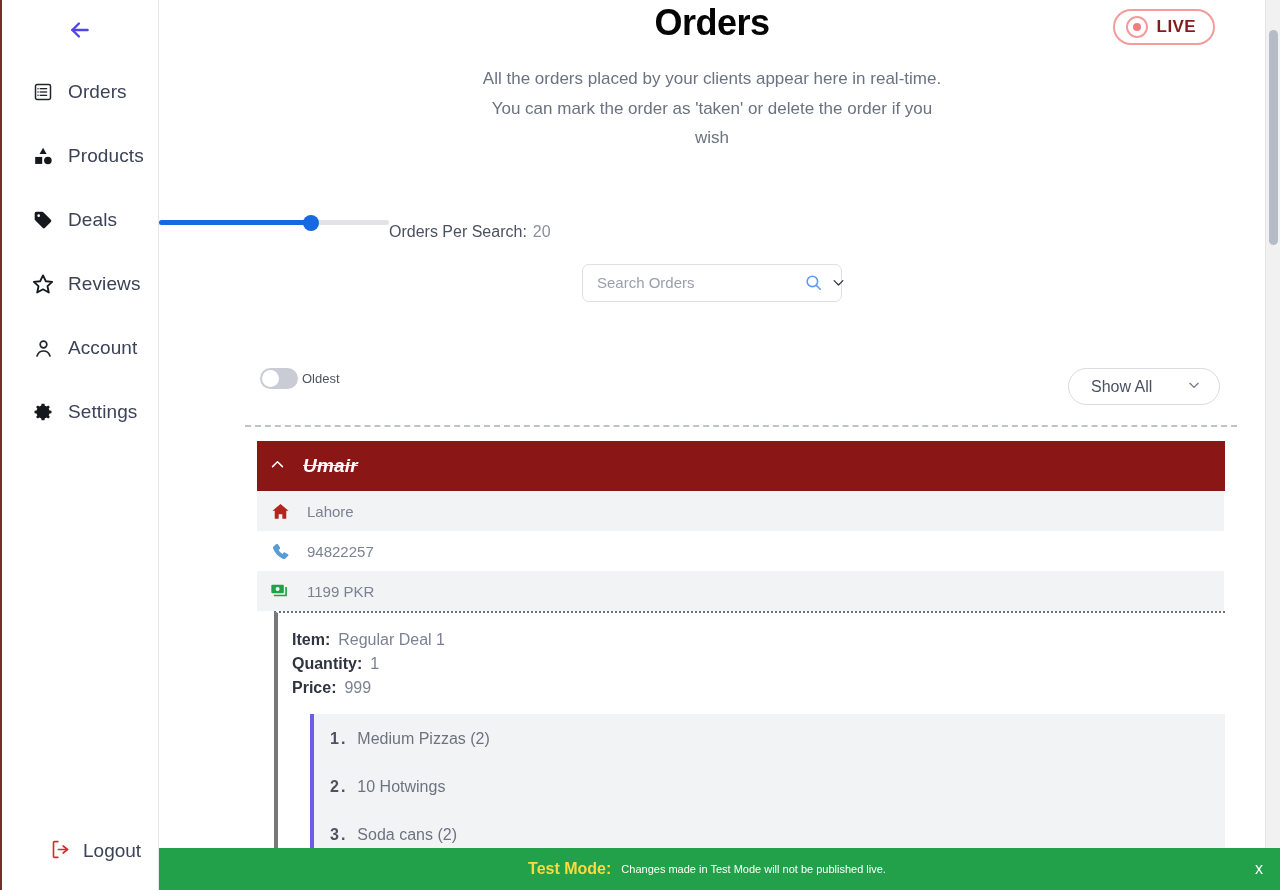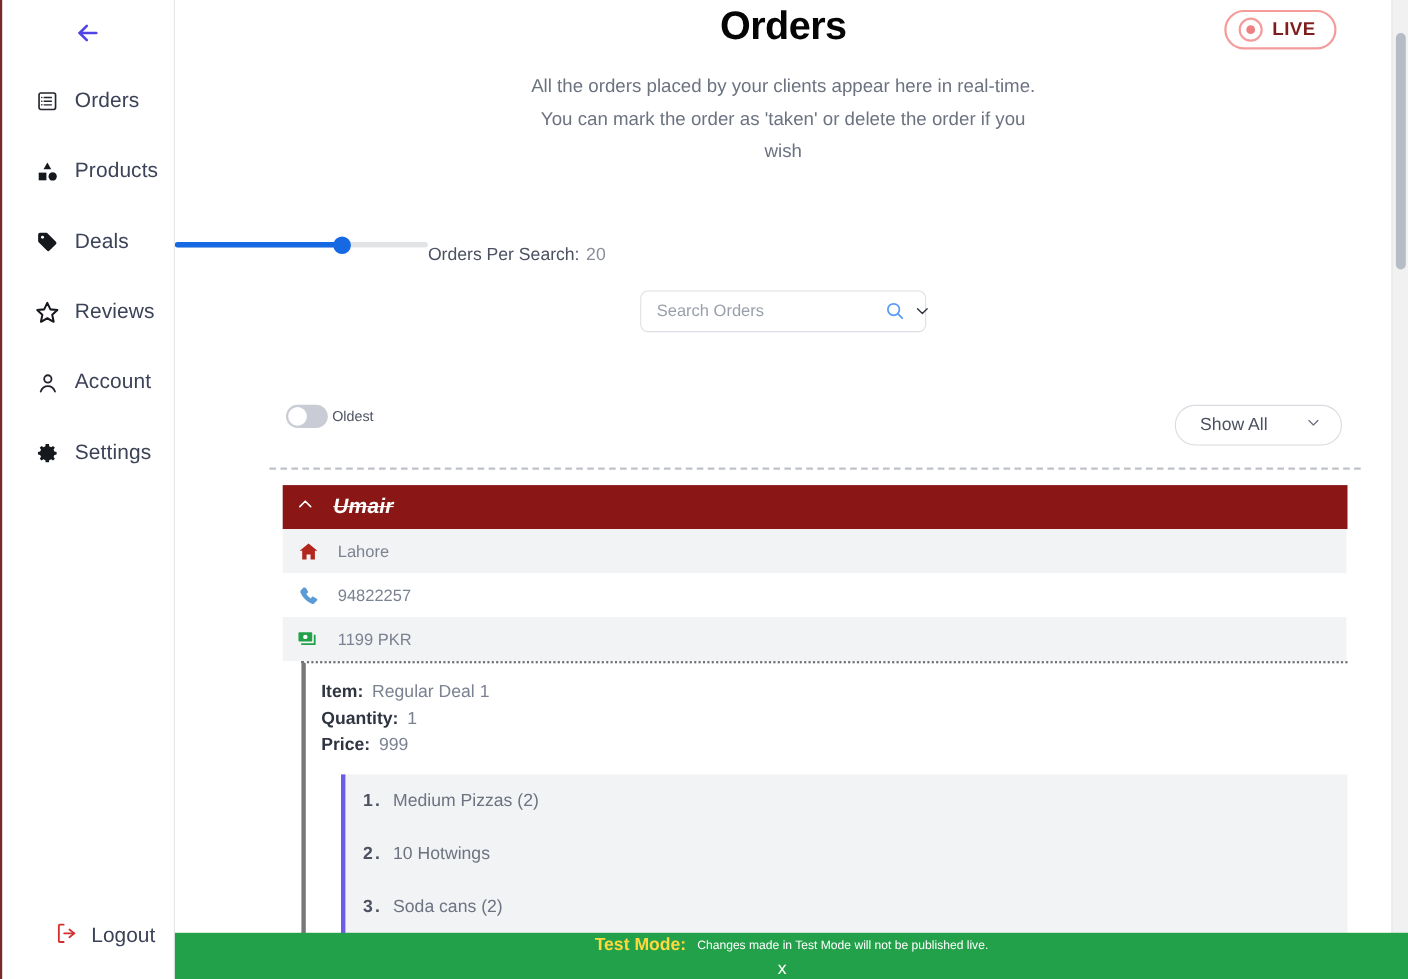--- a/index.html
+++ b/index.html
@@ -125,21 +125,21 @@
 
   
   #card-separator {
     position: absolute; left: 86px; top: 425px; width: 992px;
     border-top: 2px dashed #bfc2c7;
   }
 
   
   #order-card { position: absolute; left: 98px; top: 441px; width: 968px; }
   #order-head {
-    background: #8a1616; height: 40px;
+    background: #8a1616; height: 50px;
     display: flex; align-items: center; gap: 17px; padding-left: 12px;
     cursor: pointer;
   }
   #order-head .order-name {
     color: #ffffff; font-size: 19px; font-style: italic; font-weight: 600;
     text-decoration: line-through; letter-spacing: .2px;
   }
   .info-row {
     height: 40px; display: flex; align-items: center; gap: 16px;
     padding-left: 12px; width: 967px;
@@ -163,21 +163,21 @@
     margin-top: 14px; margin-left: 18px; width: 915px;
     background: #f2f3f5; border-left: 4px solid #6c5ce7;
     padding: 16px 0 14px 16px;
   }
   .sub-item { font-size: 16px; color: #6d7381; height: 48px; display: flex; align-items: flex-start; gap: 10px; }
   .sub-item .num { font-weight: 700; color: #4c5260; letter-spacing: 2px; }
 
   
   #test-banner {
     position: absolute; left: 159px; bottom: 0; width: 1121px; height: 42px;
-    background: #22a14a; display: flex; align-items: center; z-index: 10; flex-direction: column;
+    background: #22a14a; display: flex; align-items: center; z-index: 10;
   }
   #tb-inner { flex: 1; display: flex; align-items: center; justify-content: center; gap: 10px; }
   #tb-label { color: #ffd93d; font-size: 16px; font-weight: 700; }
   #tb-text { color: #ffffff; font-size: 11px; }
   #tb-close { color: #ffffff; font-size: 16px; margin-right: 17px; cursor: pointer; }
 
   
   #scrollbar-track {
     position: absolute; right: 0; top: 0; width: 15px; height: 890px;
     background: #f1f1f1; border-left: 1px solid #e4e4e4; z-index: 8;

